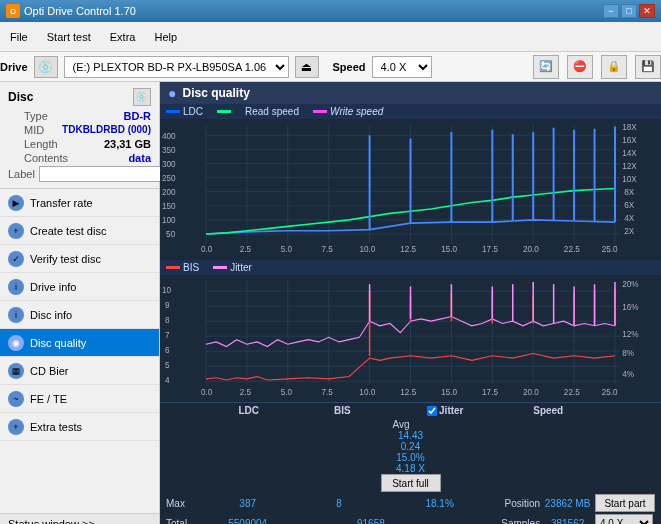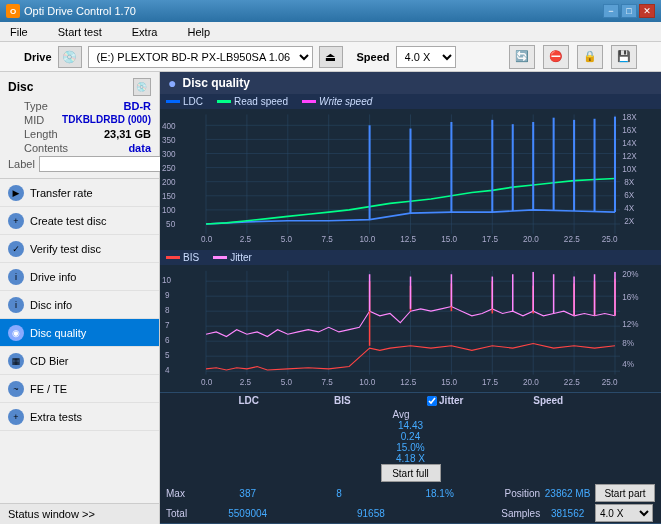--- a/index.html
+++ b/index.html
@@ -7,25 +7,25 @@
 
     
     .title-bar { background: linear-gradient(to bottom, #4a90c4, #2a70a4); color: white; height: 22px; display: flex; align-items: center; justify-content: space-between; padding: 0 6px; font-size: 11px; }
     .title-bar-left { display: flex; align-items: center; gap: 4px; }
     .title-icon { width: 14px; height: 14px; background: #ff8800; border-radius: 2px; display: flex; align-items: center; justify-content: center; font-size: 8px; color: white; font-weight: bold; }
     .title-bar-controls { display: flex; gap: 2px; }
     .title-btn { width: 16px; height: 14px; background: #5a9fd4; border: 1px solid #3a7fb4; color: white; font-size: 9px; cursor: pointer; display: flex; align-items: center; justify-content: center; }
     .title-btn.close { background: #c0392b; border-color: #a03020; }
 
     
-    .menu-bar { background: #f0f0f0; border-bottom: 1px solid #ccc; height: 20px; display: flex; align-items: center; padding: 0 4px; gap: 18px; }
+    .menu-bar { background: #f0f0f0; border-bottom: 1px solid #ccc; height: 30px; display: flex; align-items: center; padding: 0 4px; gap: 7px; }
     .menu-item { padding: 2px 6px; cursor: pointer; font-size: 11px; color: #000; }
 
     
-    .drive-bar { background: #f5f5f5; border-bottom: 1px solid #ccc; height: 30px; display: flex; align-items: center; padding: 2px 24px; gap: 6px; }
+    .drive-bar { background: #f5f5f5; border-bottom: 1px solid #ccc; height: 30px; display: flex; align-items: center; padding: 2px 0; gap: 6px; }
     .drive-label { font-weight: bold; font-size: 11px; color: #000; }
     .drive-select { height: 22px; font-size: 11px; background: white; border: 1px solid #aaa; min-width: 210px; padding: 0 4px; }
     .drive-icon-btn { width: 24px; height: 22px; background: #e0e0e0; border: 1px solid #aaa; cursor: pointer; display: flex; align-items: center; justify-content: center; font-size: 12px; }
     .speed-label { font-weight: bold; font-size: 11px; margin-left: 8px; }
     .speed-select { height: 22px; font-size: 11px; background: white; border: 1px solid #aaa; width: 60px; padding: 0 4px; }
     .spacer { flex: 1; }
     .toolbar-btn { width: 26px; height: 24px; background: #e8e8e8; border: 1px solid #aaa; cursor: pointer; display: flex; align-items: center; justify-content: center; margin-left: 2px; }
 
     
     .main { display: flex; height: calc(524px - 22px - 20px - 30px); }
@@ -179,21 +179,21 @@
     <div class="content-header">
       <span style="color:#88aaff;font-size:14px;">●</span>
       <span class="content-title">Disc quality</span>
     </div>
 
     <div style="background:#1e3050;padding:2px 6px;display:flex;gap:14px;align-items:center;">
       <div style="display:flex;align-items:center;gap:3px;">
         <div style="width:14px;height:3px;background:#0066ff;"></div>
         <span style="color:#ccddff;font-size:10px;">LDC</span>
       </div>
-      <div style="display:flex;align-items:center;gap:3px;">
+      <div style="display:flex;align-items:center;gap:14px;">
         <div style="width:14px;height:3px;background:#00ff88;"></div>
         <span style="color:#ccddff;font-size:10px;">Read speed</span>
       </div>
       <div style="display:flex;align-items:center;gap:3px;font-style:italic;">
         <div style="width:14px;height:3px;background:#ff44ff;"></div>
         <span style="color:#ccddff;font-size:10px;">Write speed</span>
       </div>
     </div>
 
     <div style="flex:1;background:#1a2a3a;position:relative;min-height:0;">

